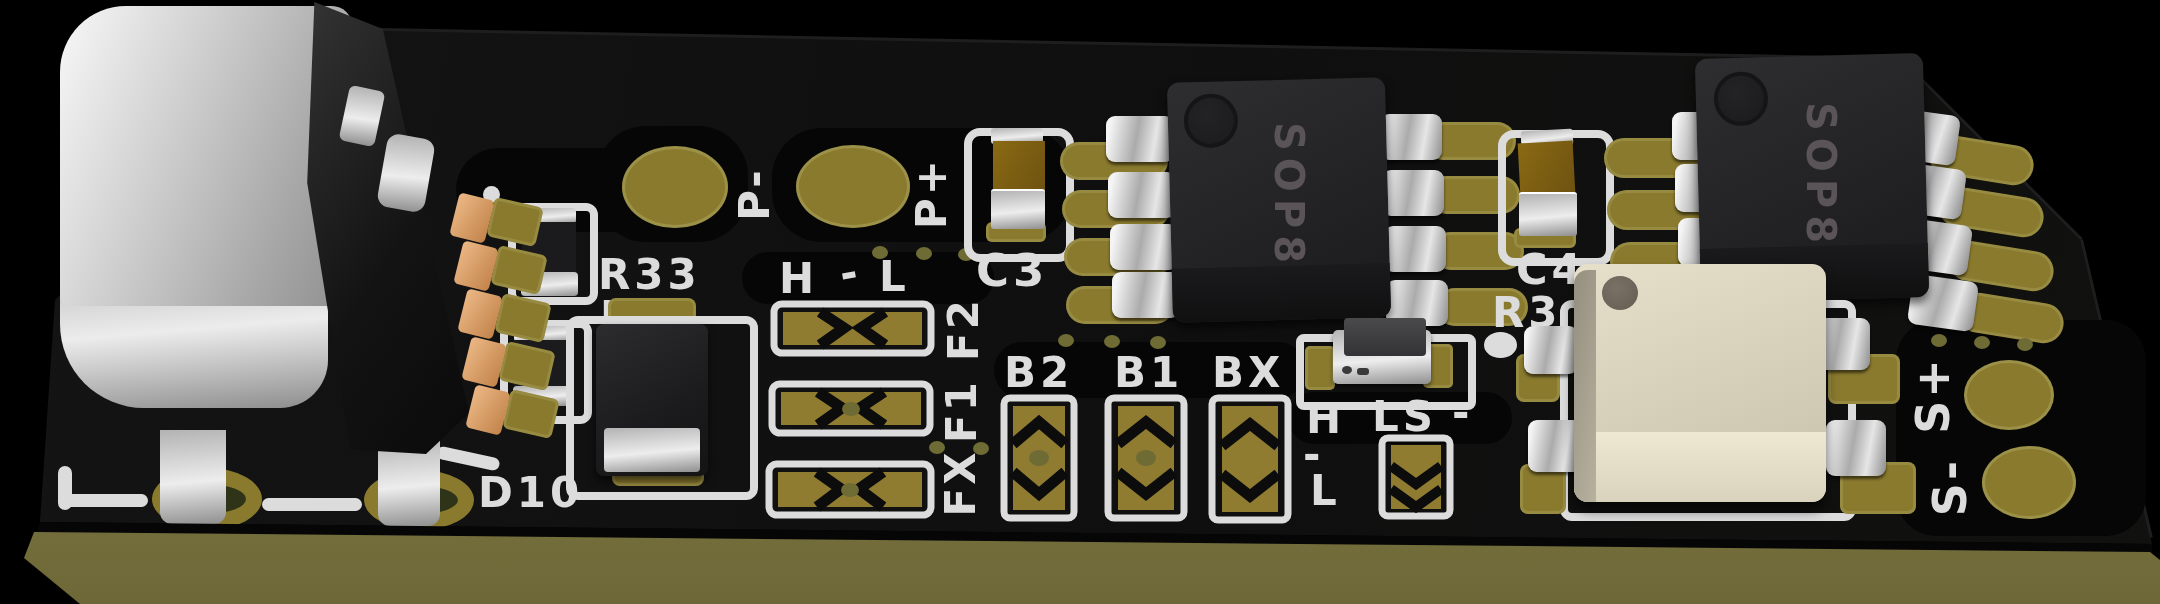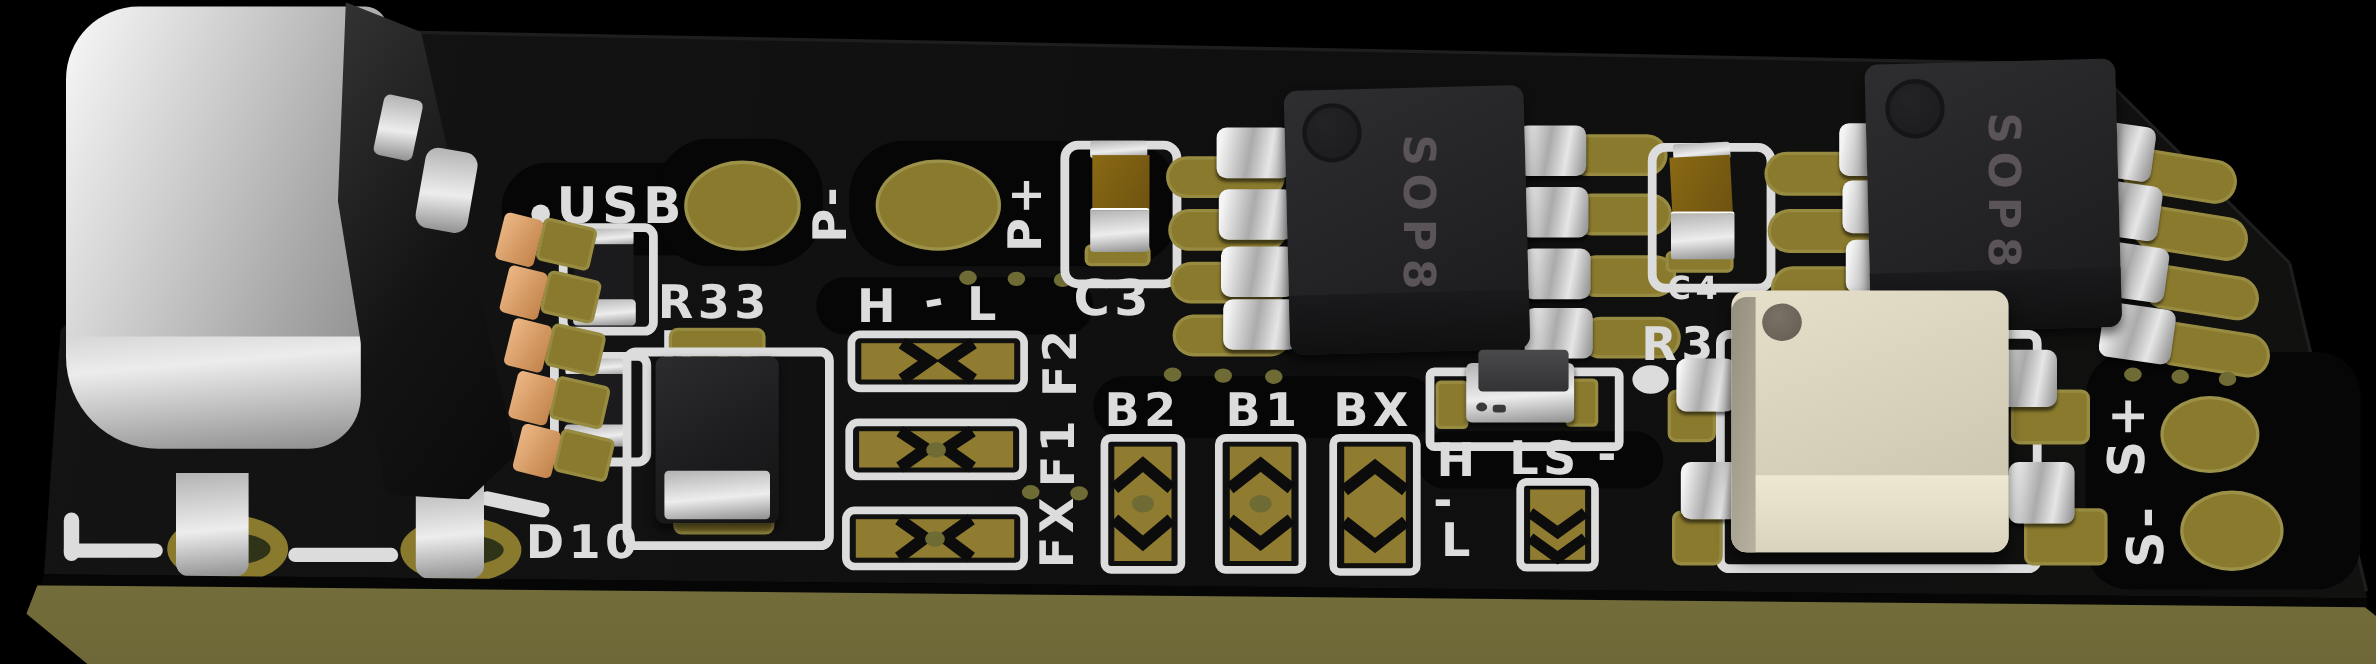--- a/index.html
+++ b/index.html
@@ -50,21 +50,20 @@
 
   <div class="tr" style="left:456px;top:148px;width:214px;height:84px;"></div>
   <div class="tr" style="left:596px;top:126px;width:152px;height:116px;"></div>
   <div class="tr" style="left:772px;top:128px;width:300px;height:114px;"></div>
   <div class="tr" style="left:742px;top:252px;width:252px;height:52px;"></div>
   <div class="tr" style="left:994px;top:342px;width:312px;height:56px;"></div>
   <div class="tr" style="left:1288px;top:392px;width:224px;height:52px;"></div>
   <div class="tr" style="left:1896px;top:320px;width:250px;height:216px;border-radius:40px;"></div>
 
   <div class="wdot" style="left:483px;top:186px;width:17px;height:17px;"></div>
-  <div class="lbl" style="left:506px;top:164px;font-size:46px;">USB</div>
 
   <div class="rpad" style="left:622px;top:146px;width:106px;height:82px;"></div>
   <div class="rlbl" style="left:711px;top:150px;width:88px;height:88px;">P-</div>
   <div class="rpad" style="left:796px;top:145px;width:114px;height:83px;"></div>
   <div class="rlbl" style="left:888px;top:149px;width:88px;height:88px;">P+</div>
 
   <div class="outline" style="left:508px;top:203px;width:74px;height:86px;"></div>
   <div class="abs silver" style="left:522px;top:208px;width:54px;height:16px;border-radius:4px;"></div>
   <div class="abs" style="left:522px;top:222px;width:54px;height:52px;background:#1b1b1d;"></div>
   <div class="abs silver" style="left:521px;top:272px;width:57px;height:24px;border-radius:4px;"></div>
@@ -198,21 +197,21 @@
     <rect x="13" y="11" width="50" height="64" fill="#8f7c31"></rect>
     <path d="M13 32 L38 50 L63 32" fill="none" stroke="#0c0c0c" stroke-width="10"></path>
     <path d="M13 55 L38 73 L63 55" fill="none" stroke="#0c0c0c" stroke-width="10"></path>
   </svg>
 
   <div class="outline" style="left:1498px;top:130px;width:100px;height:120px;border-radius:16px;"></div>
   <div class="pad" style="left:1514px;top:228px;width:62px;height:20px;border-radius:6px;"></div>
   <div class="abs silver" style="left:1521px;top:130px;width:52px;height:16px;border-radius:3px;transform:rotate(-3deg);"></div>
   <div class="abs" style="left:1519px;top:142px;width:55px;height:53px;background:linear-gradient(120deg,#8a6a14,#6e5210);transform:rotate(-3deg);"></div>
   <div class="abs silver" style="left:1519px;top:192px;width:58px;height:42px;border-radius:3px;border-top:2px solid #fff;"></div>
-  <div class="lbl" style="left:1516px;top:248px;font-size:29px;">C4</div>
+  <div class="lbl" style="left:1516px;top:248px;font-size:43px;">C4</div>
   <div class="lbl" style="left:1492px;top:292px;">R3</div>
   <div class="wdot" style="left:1484px;top:332px;width:33px;height:26px;"></div>
 
   <div class="pad" style="left:1604px;top:138px;width:100px;height:40px;"></div>
   <div class="pad" style="left:1607px;top:190px;width:100px;height:40px;"></div>
   <div class="pad" style="left:1610px;top:242px;width:100px;height:40px;"></div>
   <div class="pad" style="left:1613px;top:294px;width:100px;height:40px;"></div>
   <div class="pad" style="left:1928px;top:140px;width:106px;height:40px;transform:rotate(9deg);"></div>
   <div class="pad" style="left:1938px;top:192px;width:106px;height:40px;transform:rotate(9deg);"></div>
   <div class="pad" style="left:1948px;top:246px;width:106px;height:40px;transform:rotate(9deg);"></div>

